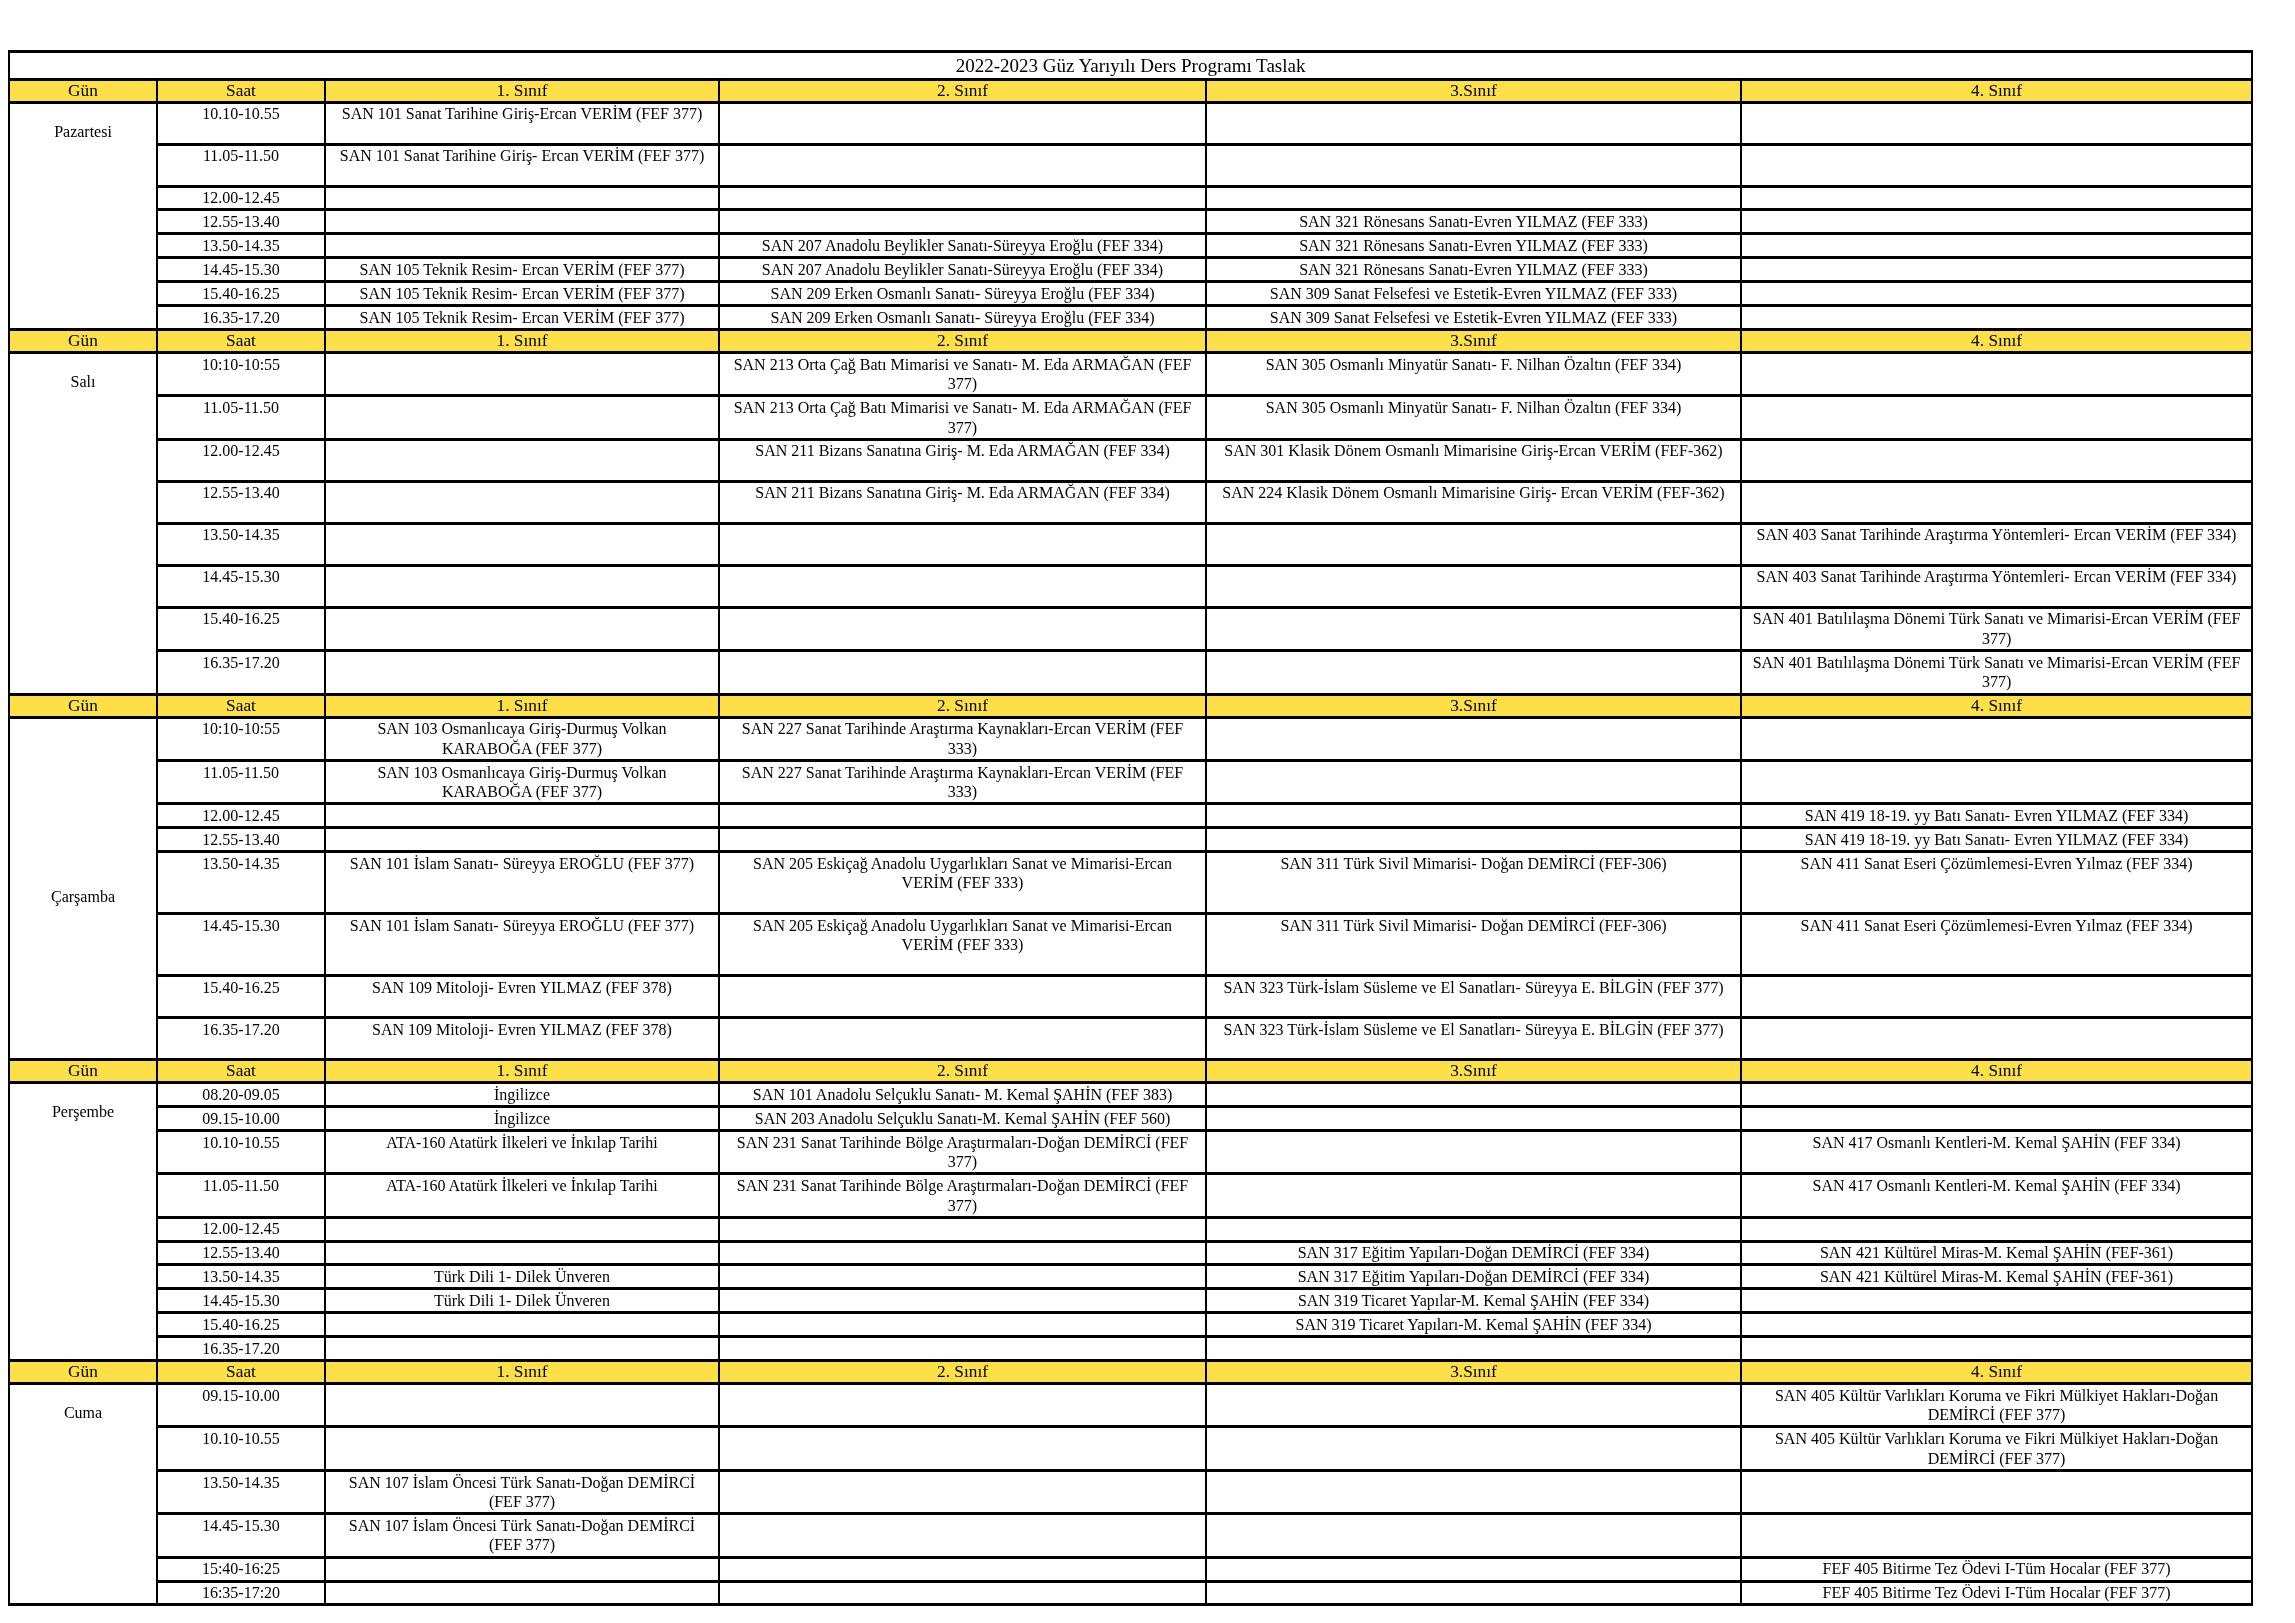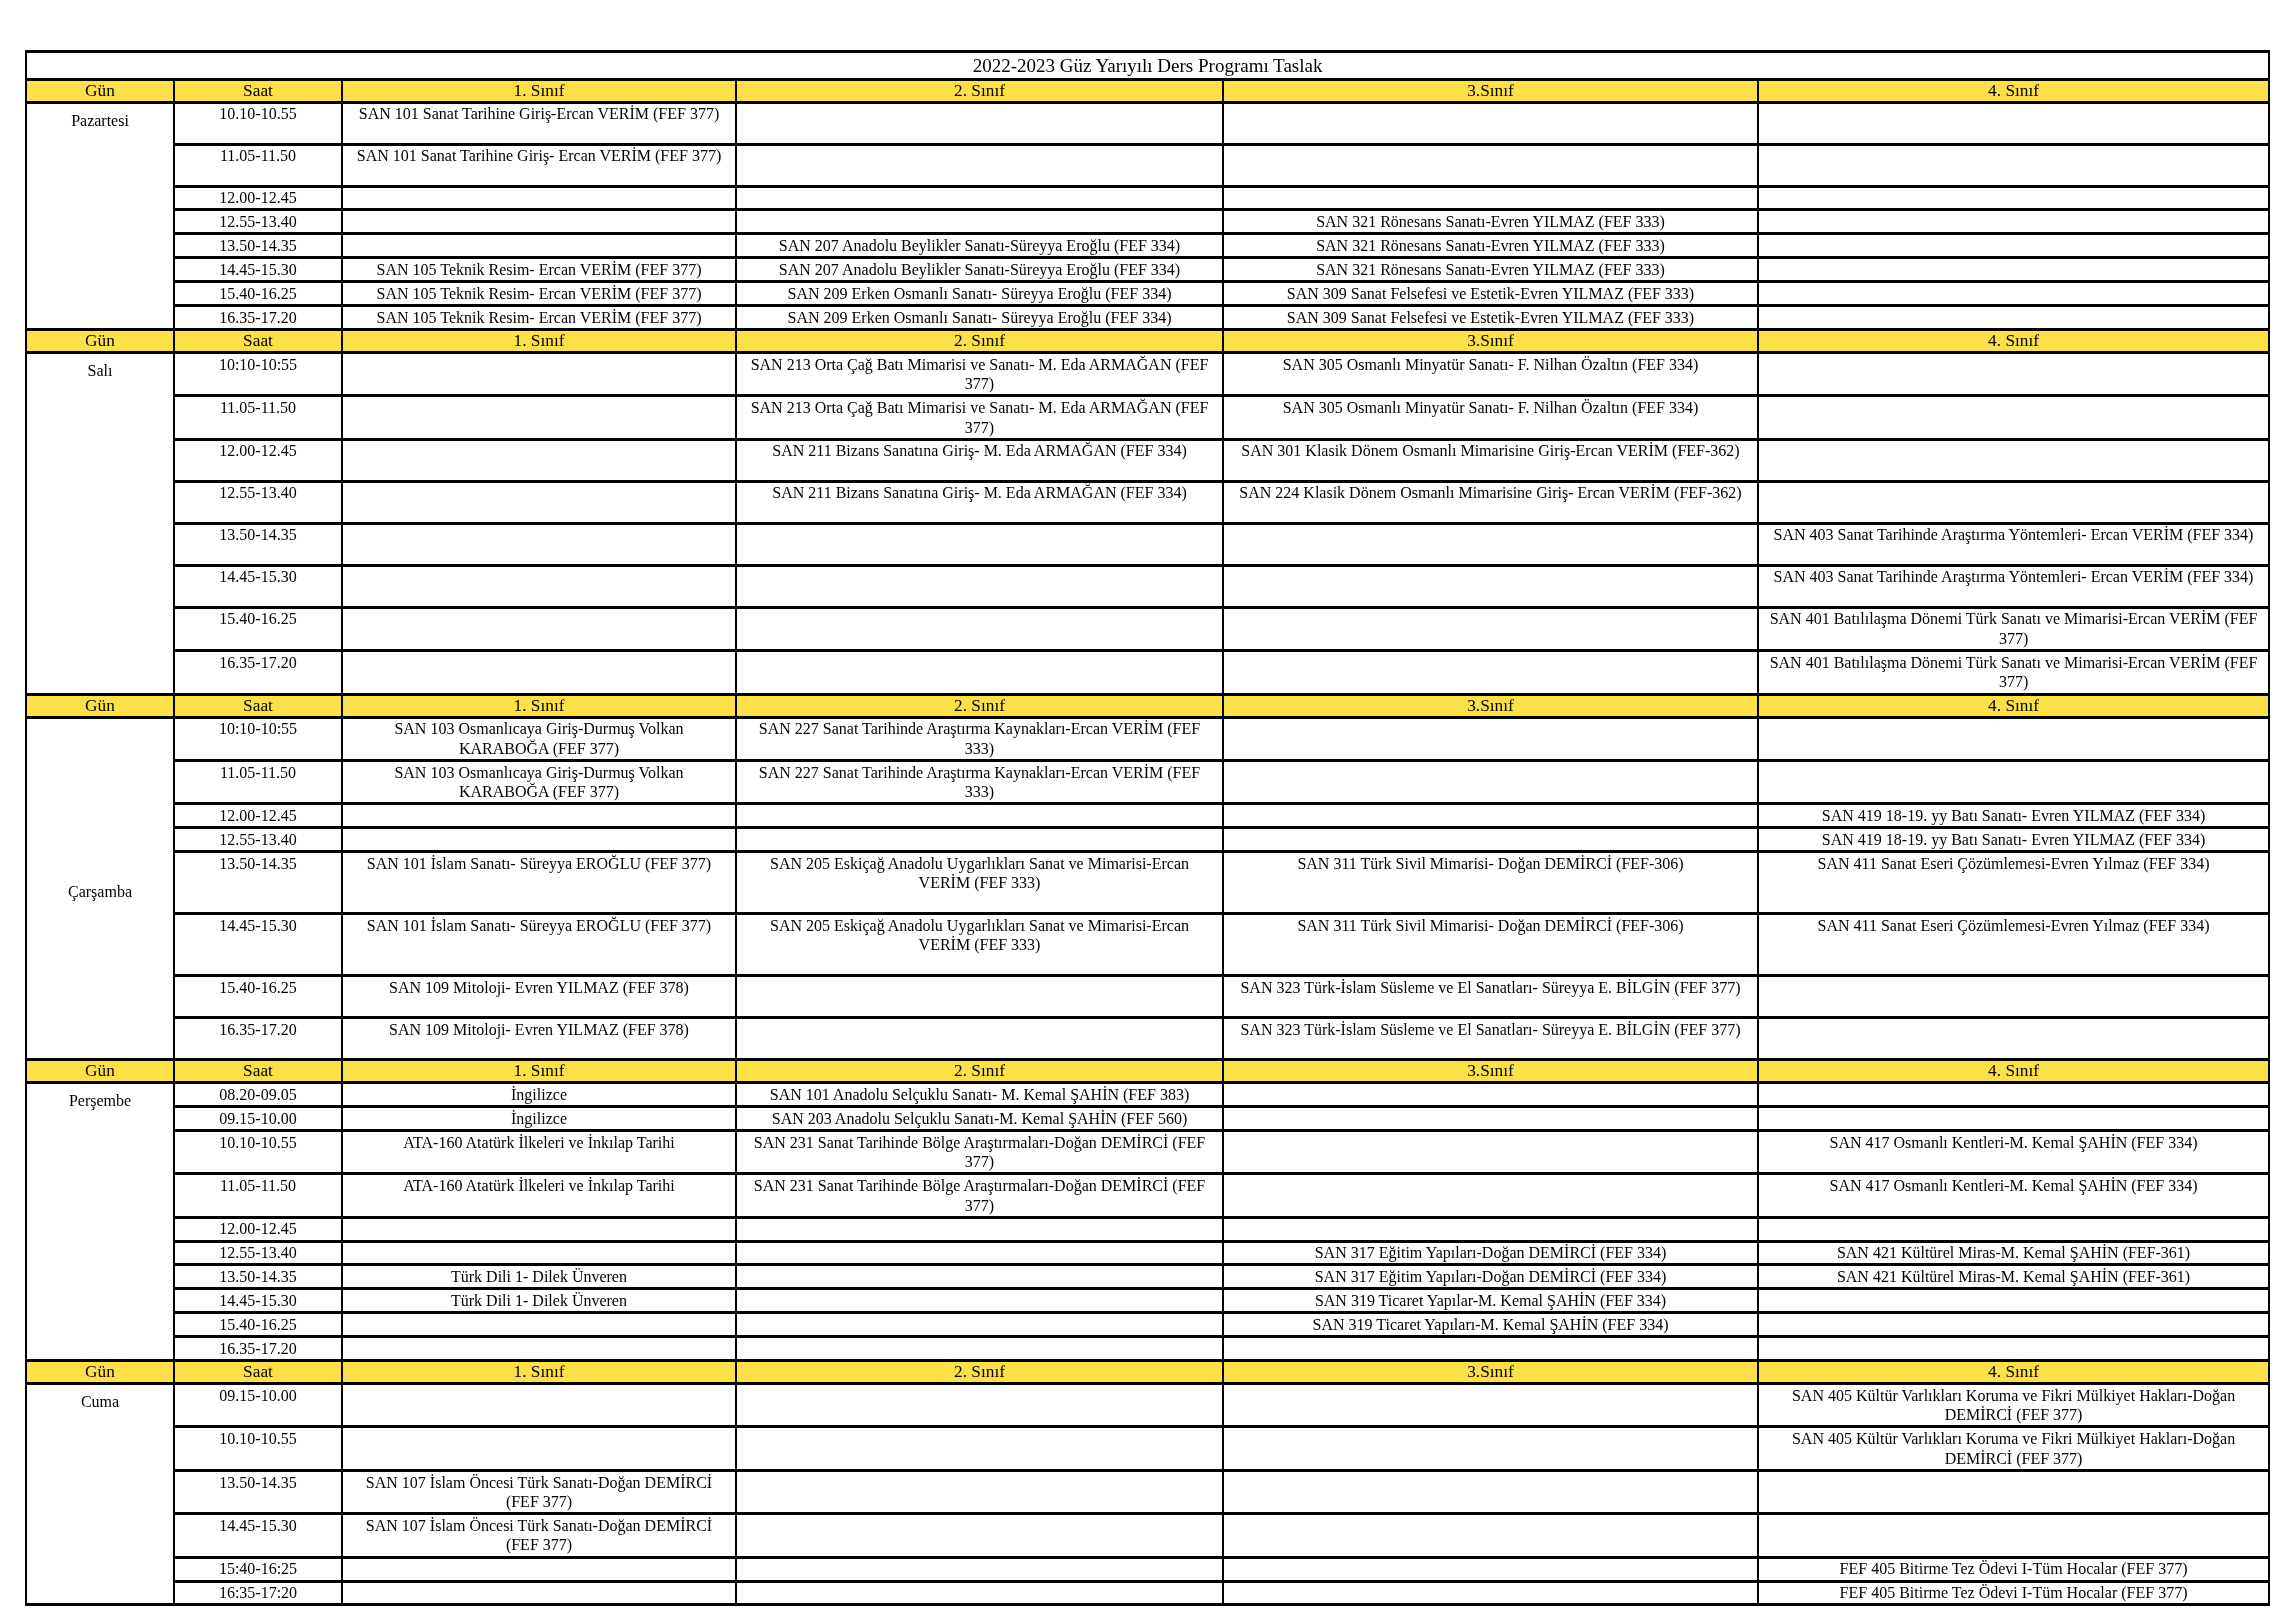--- a/index.html
+++ b/index.html
@@ -9,21 +9,21 @@
   }
   body {
     width: 2295px;
     height: 1623px;
     position: relative;
     font-family: "Liberation Serif", "DejaVu Serif", serif;
     color: #000000;
   }
   #schedule {
     position: absolute;
-    left: 25px;
+    left: 8px;
     top: 50px;
     width: 2243px;
     border-collapse: collapse;
     table-layout: fixed;
     background: #ffffff;
   }
   #schedule td, #schedule th {
     border: 2.1px solid #000000;
     border-top-width: 3.5px;
     border-bottom-width: 3.5px;
@@ -47,21 +47,21 @@
   }
   #schedule td {
     font-size: 16px;
     line-height: 1.22;
     text-align: center;
     vertical-align: top;
     padding: 0.7px 5.6px;
   }
   #schedule td.day {
     vertical-align: top;
-    padding-top: 7px;
+    padding-top: 18px;
   }
   #schedule td.day.vmid {
     vertical-align: middle;
     border-radius: 23px;
   }
   #schedule tr.h-s { height: 22px; }
   #schedule tr.h-t { height: 42px; }
   #schedule tr.h-x { height: 62px; }
 </style>
 </head>

